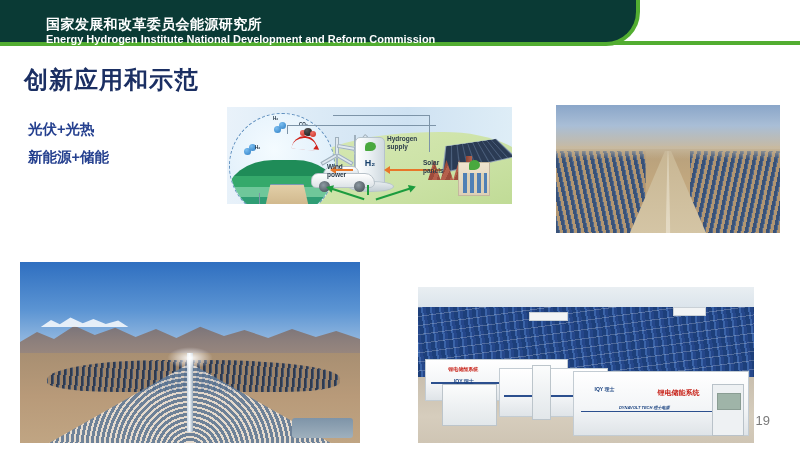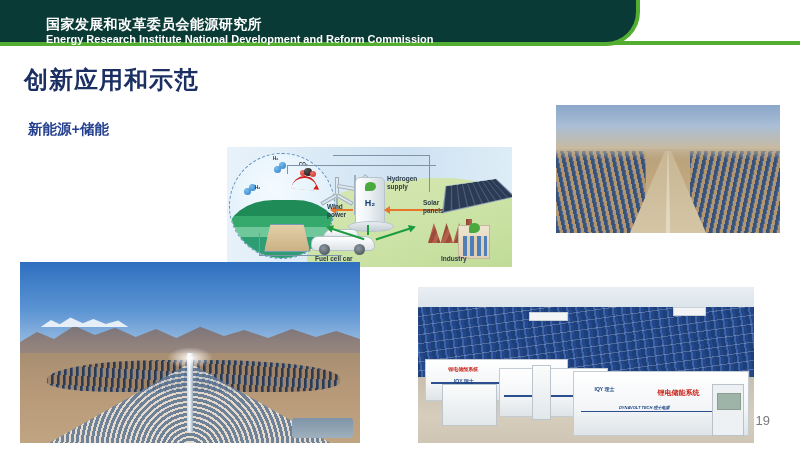--- a/index.html
+++ b/index.html
@@ -76,23 +76,22 @@
     color: #25408f;
     line-height: 28px;
     white-space: nowrap;
   }
 
   
   .figure { position: absolute; overflow: hidden; }
 
   
   #fig-hydrogen {
-    left: 227px; top: 107px; width: 285px; height: 120px;
+    left: 227px; top: 107px; width: 285px; height: 97px;
     background: linear-gradient(95deg,#e9f2fa 0%,#dbeaf6 32%,#cfe2f2 62%,#dfeef7 100%);
-    margin-top: 40px;
   }
   #fig-hydrogen .ground {
     position: absolute; left: 28%; top: 26%;
     width: 80%; height: 82%;
     background: linear-gradient(160deg,#d7e8b4 0%,#cbe2a5 55%,#bdd992 100%);
     border-radius: 58% 40% 10% 34% / 46% 56% 22% 18%;
   }
   #fig-hydrogen .circ {
     position: absolute; left: 2px; top: 6px;
     width: 104px; height: 104px; border-radius: 50%;
@@ -376,26 +375,27 @@
     font-size:13px; color:#7a7a7a;
   }
 </style>
 </head>
 <body>
 
 <div class="header-rule"></div>
 <div class="header-band"></div>
 <div class="header-text">
   <div class="org-cn">国家发展和改革委员会能源研究所</div>
-  <div class="org-en">Energy Research Institute National Development and Reform Commission</div>
+  <div class="org-en">Energy Hydrogen Institute National Development and Reform Commission</div>
 </div>
 
 <div class="page-title">创新应用和示范</div>
 
 <div class="bullets">
+  <div class="bullet-item">光伏+光热</div>
   <div class="bullet-item">新能源+储能</div>
 </div>
 
 <div class="figure" id="fig-hydrogen">
   <div class="ground"></div>
 
   <div class="circ">
     <div class="strata"></div>
     <div class="tunnel"></div>
 

